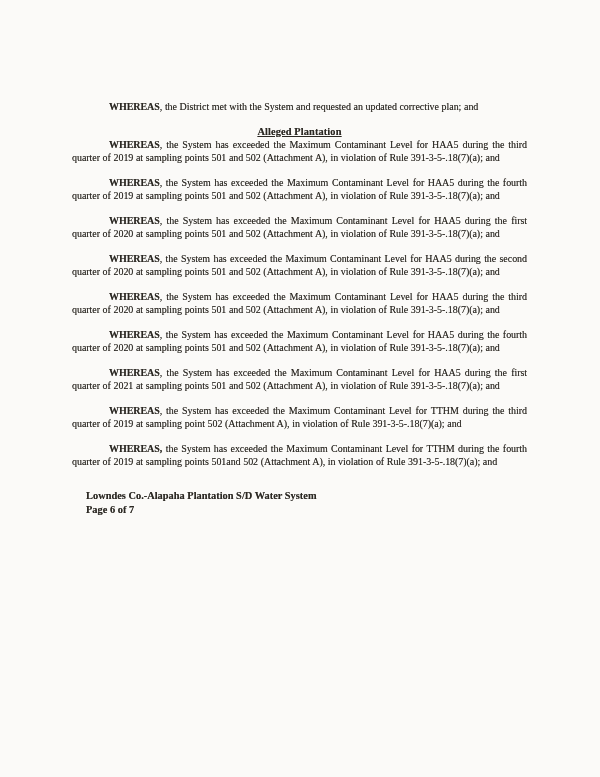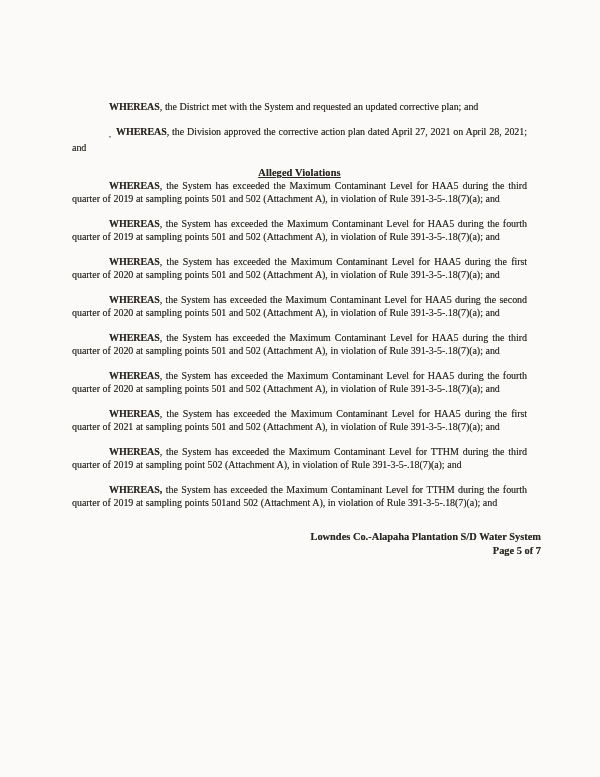--- a/index.html
+++ b/index.html
@@ -40,39 +40,38 @@
     margin: 0;
     font-size: 10.4px;
     line-height: 13px;
     font-weight: bold;
     text-align: center;
     text-decoration: underline;
     letter-spacing: 0.1px;
   }
   .footer {
     margin-top: 21px;
-    text-align: right;
+    text-align: left;
     font-weight: bold;
     font-size: 10.4px;
     line-height: 13.5px;
     transform: translateX(14px);
   }
 </style>
 </head>
 <body>
 
 <div class="page">
 
   <p class="clause"><span class="lead">WHEREAS</span><span>, the District met with the System and requested an updated corrective plan; and</span></p>
 
 
-  <p class="clause"><span class="stray-mark">,</span><span class="lead">WHEREAS</span><span>, the Division approved the corrective action plan dated April 27, 2021 on April 28, 2021; and</span></p>
 
 
-  <h2 class="section-heading">Alleged Violations</h2>
+  <h2 class="section-heading">Alleged Plantation</h2>
 
   <p class="clause"><span class="lead">WHEREAS</span><span>, the System has exceeded the Maximum Contaminant Level for HAA5 during the third quarter of 2019 at sampling points 501 and 502 (Attachment A), in violation of Rule 391-3-5-.18(7)(a); and</span></p>
 
   <p class="clause"><span class="lead">WHEREAS</span><span>, the System has exceeded the Maximum Contaminant Level for HAA5 during the fourth quarter of 2019 at sampling points 501 and 502 (Attachment A), in violation of Rule 391-3-5-.18(7)(a); and</span></p>
 
   <p class="clause"><span class="lead">WHEREAS</span><span>, the System has exceeded the Maximum Contaminant Level for HAA5 during the first quarter of 2020 at sampling points 501 and 502 (Attachment A), in violation of Rule 391-3-5-.18(7)(a); and</span></p>
 
   <p class="clause"><span class="lead">WHEREAS</span><span>, the System has exceeded the Maximum Contaminant Level for HAA5 during the second quarter of 2020 at sampling points 501 and 502 (Attachment A), in violation of Rule 391-3-5-.18(7)(a); and</span></p>
 
   <p class="clause"><span class="lead">WHEREAS</span><span>, the System has exceeded the Maximum Contaminant Level for HAA5 during the third quarter of 2020 at sampling points 501 and 502 (Attachment A), in violation of Rule 391-3-5-.18(7)(a); and</span></p>
@@ -80,16 +79,16 @@
   <p class="clause"><span class="lead">WHEREAS</span><span>, the System has exceeded the Maximum Contaminant Level for HAA5 during the fourth quarter of 2020 at sampling points 501 and 502 (Attachment A), in violation of Rule 391-3-5-.18(7)(a); and</span></p>
 
   <p class="clause"><span class="lead">WHEREAS</span><span>, the System has exceeded the Maximum Contaminant Level for HAA5 during the first quarter of 2021 at sampling points 501 and 502 (Attachment A), in violation of Rule 391-3-5-.18(7)(a); and</span></p>
 
   <p class="clause"><span class="lead">WHEREAS</span><span>, the System has exceeded the Maximum Contaminant Level for TTHM during the third quarter of 2019 at sampling point 502 (Attachment A), in violation of Rule 391-3-5-.18(7)(a); and</span></p>
 
   <p class="clause"><span class="lead">WHEREAS,</span><span> the System has exceeded the Maximum Contaminant Level for TTHM during the fourth quarter of 2019 at sampling points 501and 502 (Attachment A), in violation of Rule 391-3-5-.18(7)(a); and</span></p>
 
   <div class="footer">
     <div>Lowndes Co.-Alapaha Plantation S/D Water System</div>
-    <div>Page 5 of 7</div>
+    <div>Page 6 of 7</div>
   </div>
 
 </div>
 
 </body></html>

